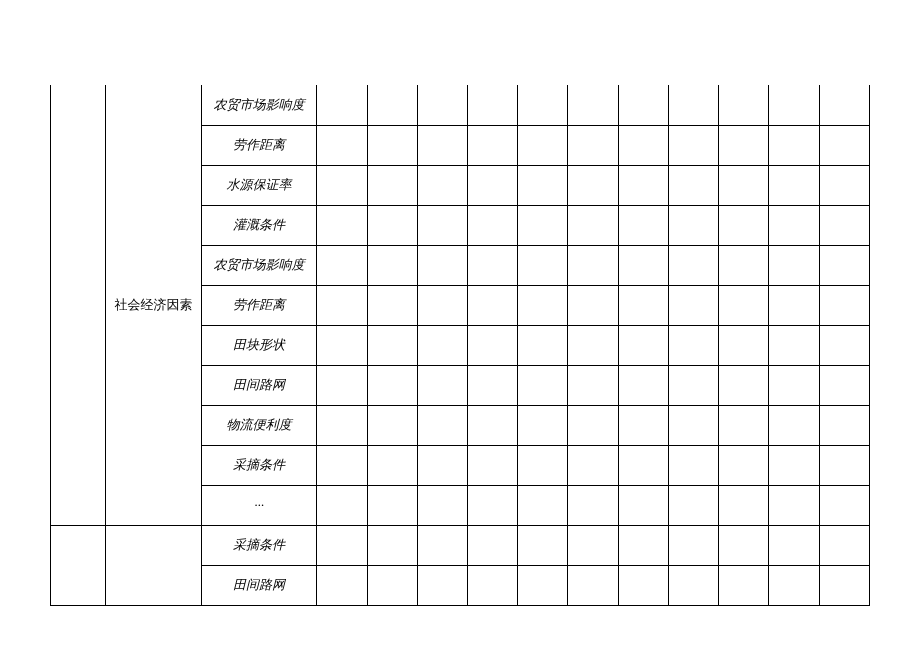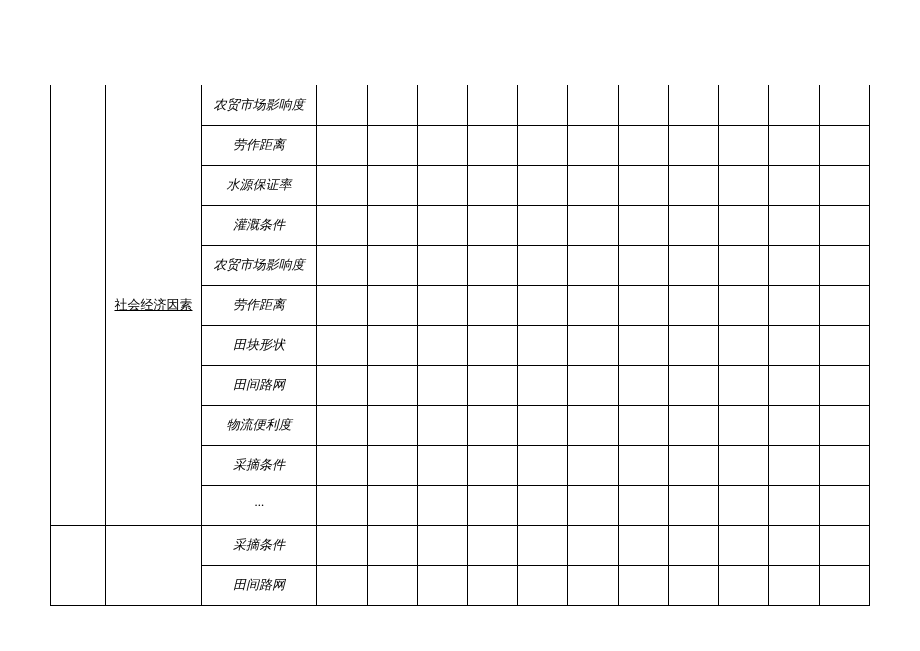--- a/index.html
+++ b/index.html
@@ -25,21 +25,20 @@
       height: 40px;
       padding: 2px 4px;
       font-size: 13px;
       color: #000;
     }
     .col-blank-left {
       width: 55px;
     }
     .col-category {
       width: 95px;
-      text-decoration: underline;
     }
     .col-item {
       width: 115px;
       font-style: italic;
     }
     .col-data {
       width: 50px;
     }
     
     .no-top td {

